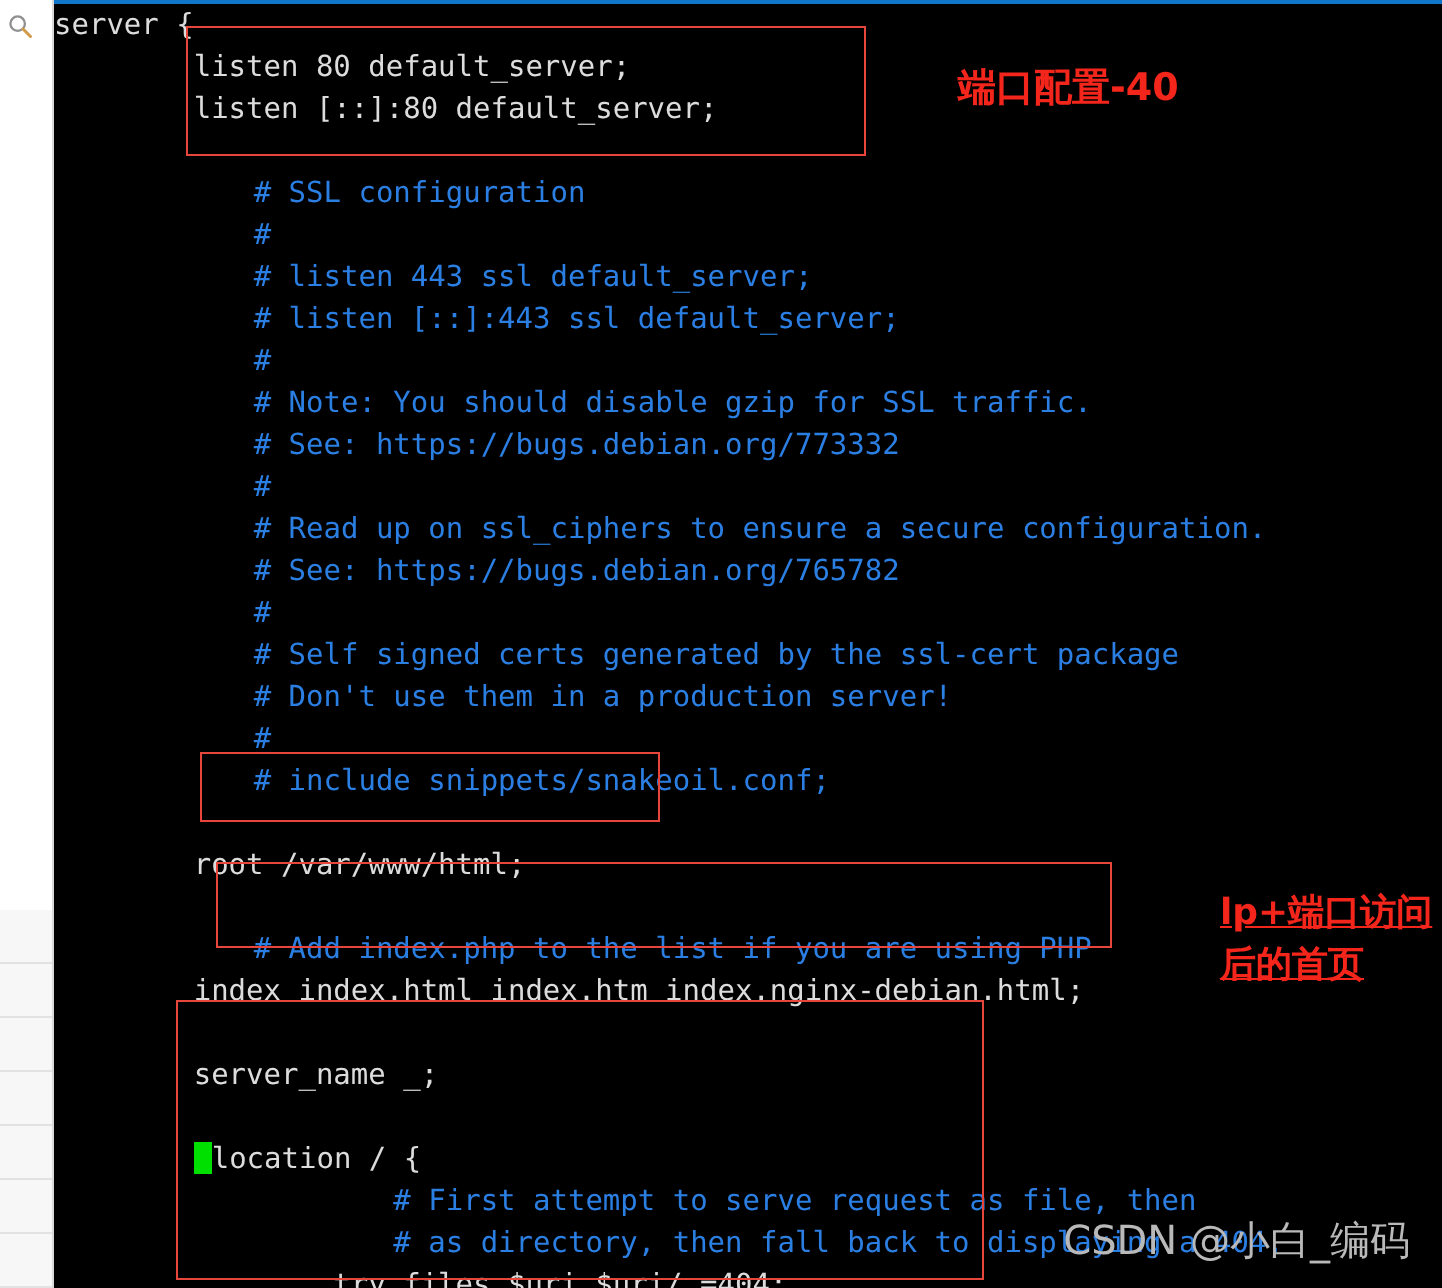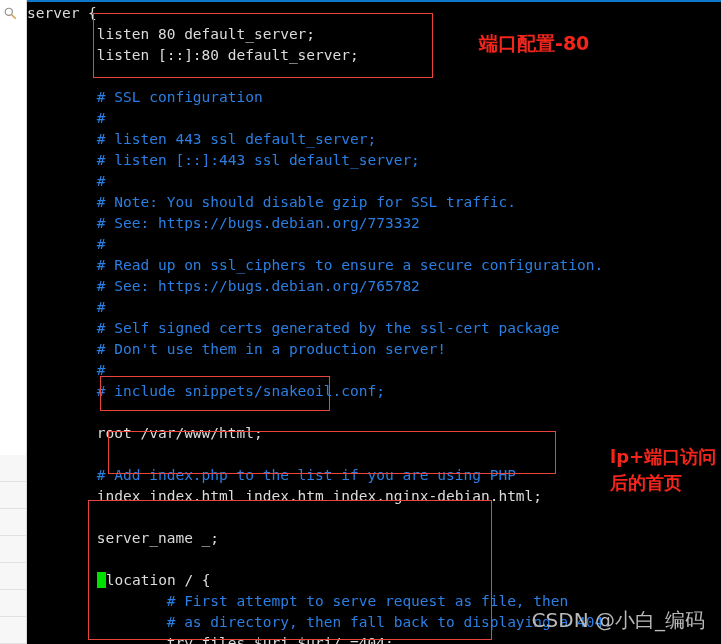--- a/index.html
+++ b/index.html
@@ -75,21 +75,21 @@
     font-size: 14.5px;
     line-height: 21px;
     white-space: pre;
     letter-spacing: 0px;
   }
   .line {
     height: 21px;
     padding-left: 0;
     color: #d6d6d6;
   }
-  .line.cmt { color: #2b7fe3; }
+  .line.cmt { color: #2b7fe3; margin-left: 30px; }
   .line.code-txt { color: #dcdcdc; }
 
   .cursor {
     display: inline-block;
     width: 9px;
     height: 16px;
     background: #00e000;
     vertical-align: -3px;
     margin-right: 0px;
   }
@@ -119,20 +119,21 @@
     font-size: 19px;
   }
   #lbl-root {
     left: 328px; top: 378px;
     font-size: 18px;
   }
   #lbl-index {
     left: 583px; top: 444px;
     font-size: 18px;
     line-height: 26px;
+    text-decoration: underline;
   }
 
   
   .watermark {
     position: absolute;
     right: 16px;
     bottom: 10px;
     color: #b9b9b9;
     font-family: "DejaVu Sans", "Liberation Sans", sans-serif;
     font-size: 20px;
@@ -163,20 +164,20 @@
   <div class="terminal">
     <div class="terminal-topline"></div>
 
     <div class="code" id="code-area"><div class="line code-txt">server {</div><div class="line code-txt">        listen 80 default_server;</div><div class="line code-txt">        listen [::]:80 default_server;</div><div class="line code-txt">&nbsp;</div><div class="line cmt">        # SSL configuration</div><div class="line cmt">        #</div><div class="line cmt">        # listen 443 ssl default_server;</div><div class="line cmt">        # listen [::]:443 ssl default_server;</div><div class="line cmt">        #</div><div class="line cmt">        # Note: You should disable gzip for SSL traffic.</div><div class="line cmt">        # See: https://bugs.debian.org/773332</div><div class="line cmt">        #</div><div class="line cmt">        # Read up on ssl_ciphers to ensure a secure configuration.</div><div class="line cmt">        # See: https://bugs.debian.org/765782</div><div class="line cmt">        #</div><div class="line cmt">        # Self signed certs generated by the ssl-cert package</div><div class="line cmt">        # Don't use them in a production server!</div><div class="line cmt">        #</div><div class="line cmt">        # include snippets/snakeoil.conf;</div><div class="line code-txt">&nbsp;</div><div class="line code-txt">        root /var/www/html;</div><div class="line code-txt">&nbsp;</div><div class="line cmt">        # Add index.php to the list if you are using PHP</div><div class="line code-txt">        index index.html index.htm index.nginx-debian.html;</div><div class="line code-txt">&nbsp;</div><div class="line code-txt">        server_name _;</div><div class="line code-txt">&nbsp;</div><div class="line code-txt">        <span class="cursor"></span>location / {</div><div class="line cmt">                # First attempt to serve request as file, then</div><div class="line cmt">                # as directory, then fall back to displaying a 404.</div><div class="line code-txt">                try_files $uri $uri/ =404;</div></div>
 
     <div class="rbox" id="box-listen"></div>
     <div class="rbox" id="box-root"></div>
     <div class="rbox" id="box-index"></div>
     <div class="rbox" id="box-location"></div>
 
-    <div class="rlabel" id="lbl-port">端口配置-80</div>
+    <div class="rlabel" id="lbl-port">端口配置-40</div>
     <div class="rlabel" id="lbl-index">lp+端口访问
 后的首页</div>
 
     <div class="watermark">CSDN @小白_编码</div>
   </div>
 
 </div>
 
 </body></html>

